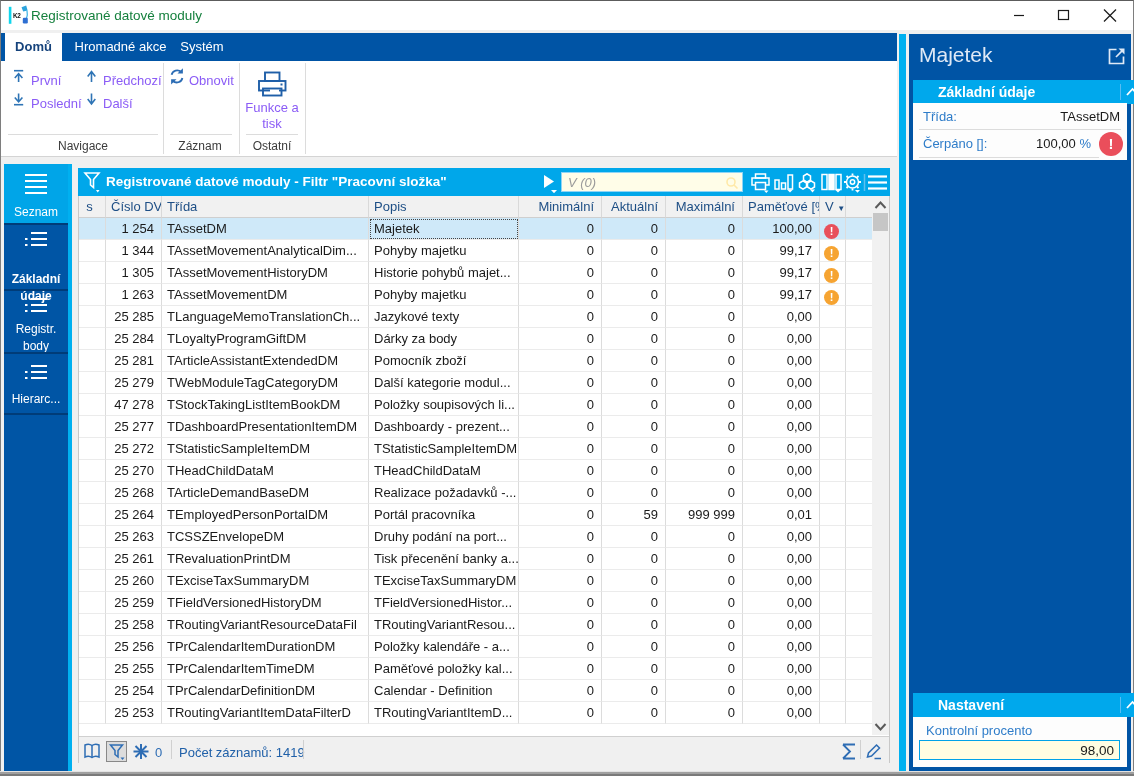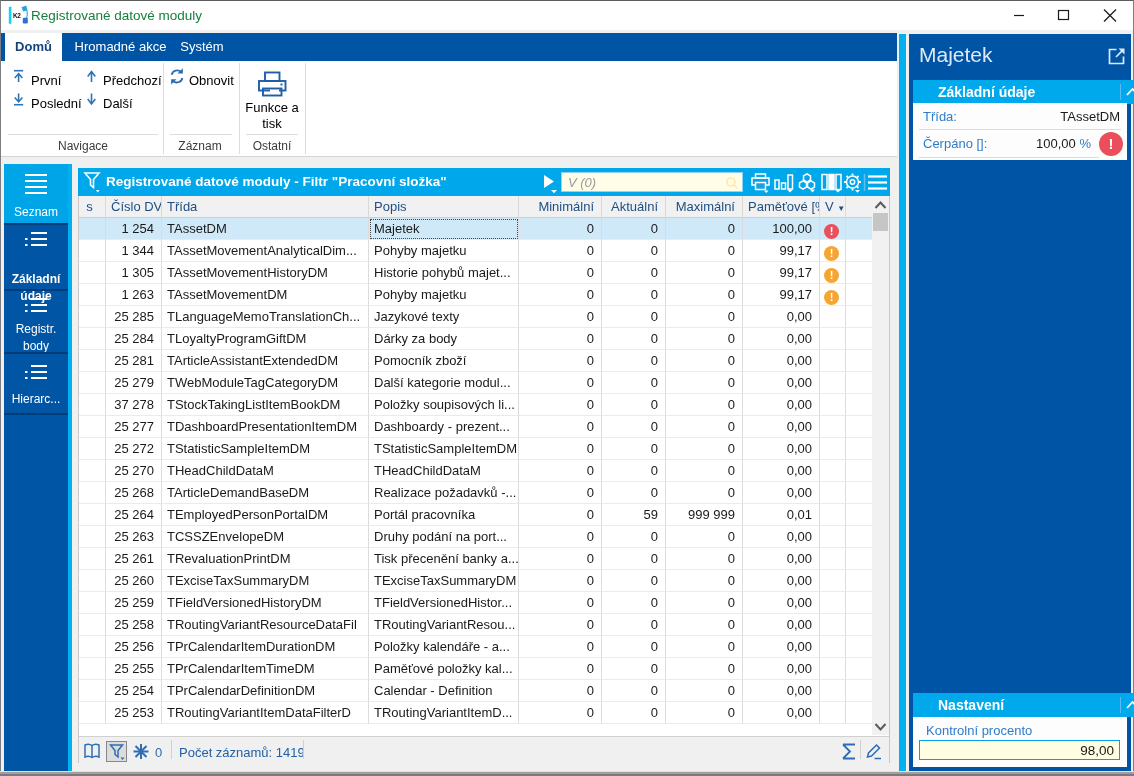--- a/index.html
+++ b/index.html
@@ -12,21 +12,21 @@
   #titlebar{left:1px;top:1px;width:1132px;height:29px;background:#fff;}
   #title{left:31px;top:8px;font-size:13.5px;color:#15803d;}
   
   #tabbar{left:1px;top:33px;width:896px;height:28px;background:#0054a5;}
   .tab{position:absolute;top:0;height:28px;line-height:28px;color:#fff;font-size:13px;text-align:center;}
   #tab-domu{left:5px;width:57px;background:#fff;color:#16437c;font-weight:bold;}
   #ribbon{left:1px;top:61px;width:896px;height:95px;background:#fff;border-bottom:1px solid #d4d4d4;}
   .rsep{position:absolute;top:2px;height:91px;width:1px;background:#dcdcdc;}
   .glabel{position:absolute;top:76px;height:18px;line-height:18px;font-size:12px;color:#3c3c3c;text-align:center;}
   .gline{position:absolute;top:73px;height:1px;background:#dcdcdc;}
-  .rbtn{position:absolute;font-size:13px;color:#000000;height:22px;line-height:22px;}
+  .rbtn{position:absolute;font-size:13px;color:#8b5cf6;height:22px;line-height:22px;}
   
   #sidebar{left:4px;top:164px;width:64px;height:607px;background:#0055a5;}
   #sb-cyan{left:68px;top:164px;width:4px;height:607px;background:#00b0f0;}
   .sbitem{position:absolute;left:4px;width:64px;color:#fff;font-size:12px;text-align:center;}
   .sbsep{position:absolute;left:4px;width:64px;height:2px;background:#003c78;}
   
   #panel{left:78px;top:168px;width:812px;height:595px;background:#fff;border:1px solid #c8c8c8;box-sizing:border-box;}
   #toolbar{left:78px;top:168px;width:812px;height:28px;background:#00a7ea;}
   #grid{left:79px;top:196px;width:794px;display:grid;
         grid-template-columns:27px 56px 207px 150px 83px 64px 77px 77px 26px 27px;
@@ -318,21 +318,21 @@
 <div class="c num">25 279</div>
 <div class="c">TWebModuleTagCategoryDM</div>
 <div class="c">Další kategorie modul...</div>
 <div class="c num">0</div>
 <div class="c num">0</div>
 <div class="c num">0</div>
 <div class="c num">0,00</div>
 <div class="c vcol"></div>
 <div class="c"></div>
 <div class="c"></div>
-<div class="c num">37 278</div>
+<div class="c num">47 278</div>
 <div class="c">TStockTakingListItemBookDM</div>
 <div class="c">Položky soupisových li...</div>
 <div class="c num">0</div>
 <div class="c num">0</div>
 <div class="c num">0</div>
 <div class="c num">0,00</div>
 <div class="c vcol"></div>
 <div class="c"></div>
 <div class="c"></div>
 <div class="c num">25 277</div>

